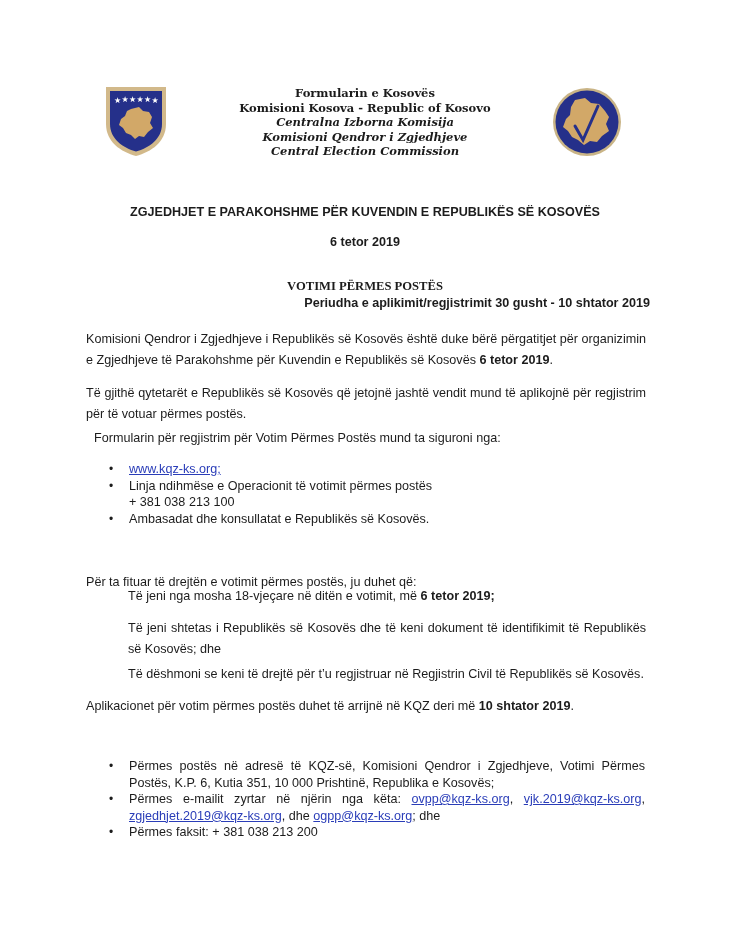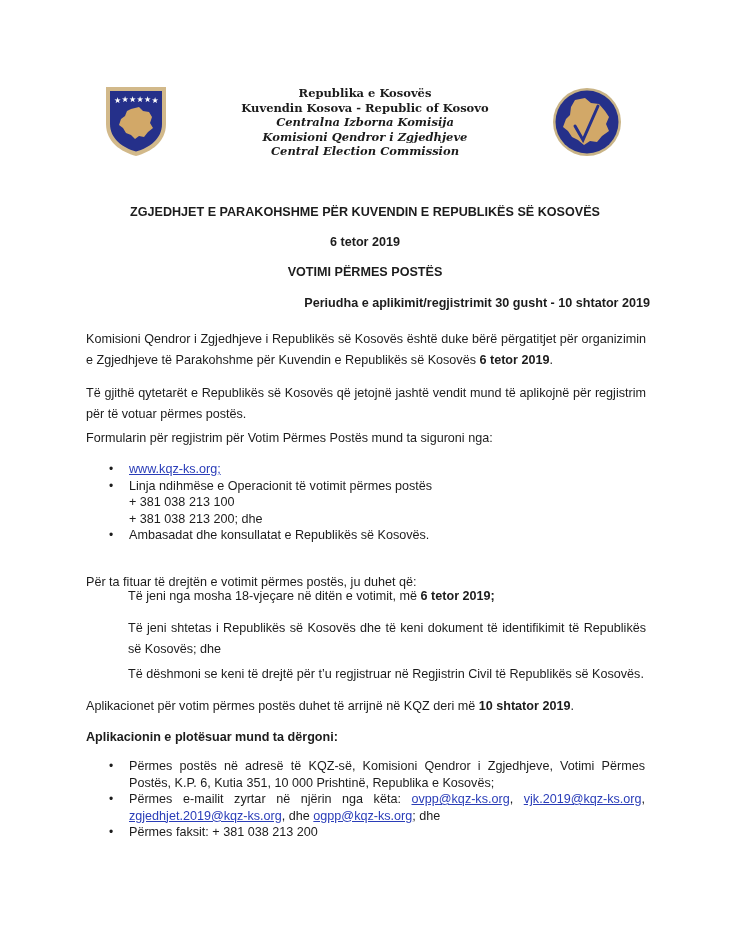--- a/index.html
+++ b/index.html
@@ -41,57 +41,56 @@
       <text x="18.5" y="18" font-size="8" font-family="DejaVu Sans, sans-serif">★</text>
       <text x="26" y="17.5" font-size="8" font-family="DejaVu Sans, sans-serif">★</text>
       <text x="33.5" y="17.5" font-size="8" font-family="DejaVu Sans, sans-serif">★</text>
       <text x="41" y="18" font-size="8" font-family="DejaVu Sans, sans-serif">★</text>
       <text x="48.5" y="19" font-size="8" font-family="DejaVu Sans, sans-serif">★</text>
     </g>
     <path d="M28 25 L36 23 L40 27 L46 28 L49 33 L47 39 L50 44 L45 48 L41 53 L36 52 L32 55 L28 51 L23 49 L20 44 L16 41 L18 35 L22 32 L24 27 Z" fill="#d2a868"></path>
   </svg>
 
   <div class="header-text">
-    <div class="b">Republika e Kosovës</div>
-    <div class="b">Kuvendin Kosova - Republic of Kosovo</div>
+    <div class="b">Formularin e Kosovës</div>
+    <div class="b">Komisioni Kosova - Republic of Kosovo</div>
     <div class="bi">Centralna Izborna Komisija</div>
     <div class="bi">Komisioni Qendror i Zgjedhjeve</div>
     <div class="bi">Central Election Commission</div>
   </div>
 
   <svg class="emblem-right" viewBox="0 0 72 72">
     <circle cx="36" cy="36" r="34" fill="#c9b486"></circle>
     <circle cx="36" cy="36" r="31.5" fill="#25308a"></circle>
     <path d="M24 14 L34 12 L40 17 L48 18 L54 25 L58 31 L55 38 L58 45 L51 50 L46 56 L39 55 L33 59 L27 54 L21 51 L17 45 L12 41 L15 33 L19 29 L20 21 Z" fill="#d2a868"></path>
     <path d="M24 40 L32 54 L47 20" fill="none" stroke="#25308a" stroke-width="3" stroke-linecap="round"></path>
   </svg>
 
   <div class="center body-text" style="top:205px;">ZGJEDHJET E PARAKOHSHME PËR KUVENDIN E REPUBLIKËS SË KOSOVËS</div>
   <div class="center body-text" style="top:235px;">6 tetor 2019</div>
-  <div class="center body-text" style="top:265px;">VOTIMI PËRMES POSTËS</div>
+  <div class="center body-text" style="top:279px;font-family:Liberation Serif, serif;">VOTIMI PËRMES POSTËS</div>
   <div class="center body-text" style="top:296px;text-align:right;">Periudha e aplikimit/regjistrimit 30 gusht - 10 shtator 2019</div>
 
   <div class="para body-text" style="top:329px;">
     <span>Komisioni Qendror i Zgjedhjeve i Republikës së Kosovës është duke bërë përgatitjet për organizimin e Zgjedhjeve të Parakohshme për Kuvendin e Republikës së Kosovës </span><span class="bold">6 tetor 2019</span><span>.</span>
   </div>
 
   <div class="para body-text" style="top:383px;">Të gjithë qytetarët e Republikës së Kosovës që jetojnë jashtë vendit mund të aplikojnë për regjistrim për të votuar përmes postës.</div>
 
-  <div class="para body-text" style="top:428px;">Formularin për regjistrim për Votim Përmes Postës mund ta siguroni nga:</div>
+  <div class="para body-text" style="top:428px;margin-left:8px;">Formularin për regjistrim për Votim Përmes Postës mund ta siguroni nga:</div>
 
   <ul class="list body-text" style="top:461px;">
     <li>
       <span class="bullet">•</span>
       <a class="link" href="#">www.kqz-ks.org</a><span class="link-suffix" style="color:#2a3db8;text-decoration:underline;">;</span>
     </li>
     <li>
       <span class="bullet">•</span>
       <span class="sub-line"> Linja ndihmëse e Operacionit të votimit përmes postës</span>
       <span class="sub-line">+ 381 038 213 100</span>
-      <span class="sub-line">+ 381 038 213 200; dhe</span>
     </li>
     <li>
       <span class="bullet">•</span>
       <span>Ambasadat dhe konsullatat e Republikës së Kosovës.</span>
     </li>
   </ul>
 
   <div class="para body-text" style="top:556px;margin-top:16px;">Për ta fituar të drejtën e votimit përmes postës, ju duhet që:</div>
 
   <div class="indent body-text" style="top:586px;">
@@ -99,21 +98,20 @@
   </div>
 
   <div class="indent body-text" style="top:618px;">Të jeni shtetas i Republikës së Kosovës dhe të keni dokument të identifikimit të Republikës së Kosovës; dhe</div>
 
   <div class="indent body-text" style="top:664px;">Të dëshmoni se keni të drejtë për t’u regjistruar në Regjistrin Civil të Republikës së Kosovës.</div>
 
   <div class="para body-text" style="top:696px;">
     <span>Aplikacionet për votim përmes postës duhet të arrijnë në KQZ deri më </span><span class="bold">10 shtator 2019</span><span>.</span>
   </div>
 
-  <div class="para body-text bold" style="top:727px;">Aplikacionin e plotësuar mund ta dërgoni:</div>
 
   <ul class="list body-text" style="top:758px; width:536px; text-align: justify;">
     <li>
       <span class="bullet">•</span>
       <span>Përmes postës në adresë të KQZ-së, Komisioni Qendror i Zgjedhjeve, Votimi Përmes Postës, K.P. 6, Kutia 351, 10 000 Prishtinë, Republika e Kosovës;</span>
     </li>
     <li>
       <span class="bullet">•</span>
       <span>Përmes e-mailit zyrtar në njërin nga këta: </span><a class="link" href="#">ovpp@kqz-ks.org</a><span>, </span><a class="link" href="#">vjk.2019@kqz-ks.org</a><span>, </span><a class="link" href="#">zgjedhjet.2019@kqz-ks.org</a><span>, dhe </span><a class="link" href="#">ogpp@kqz-ks.org</a><span>; dhe</span>
     </li>

